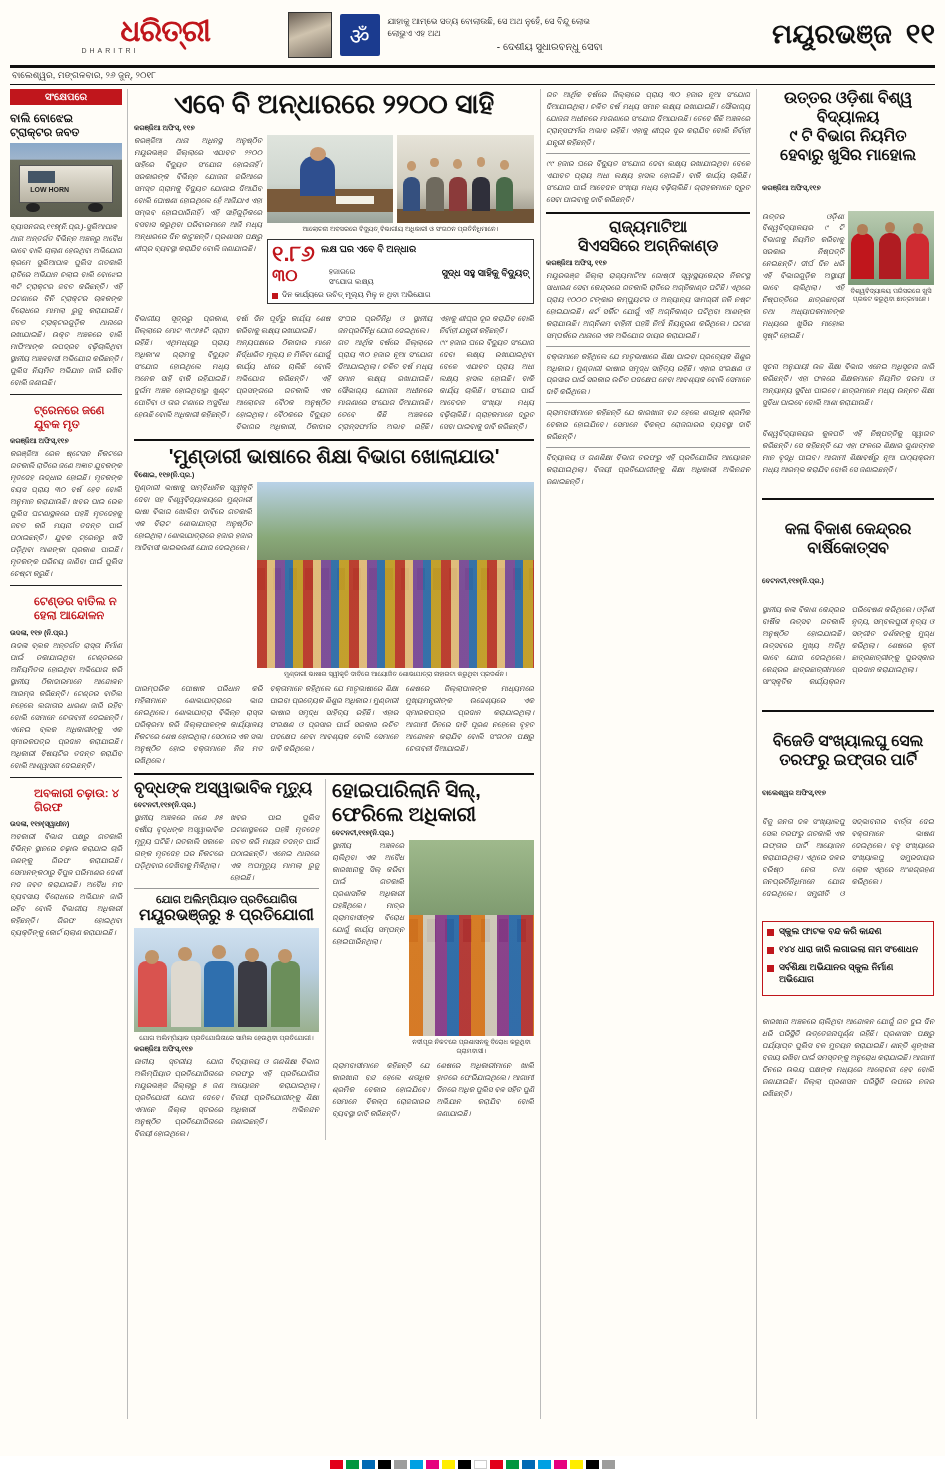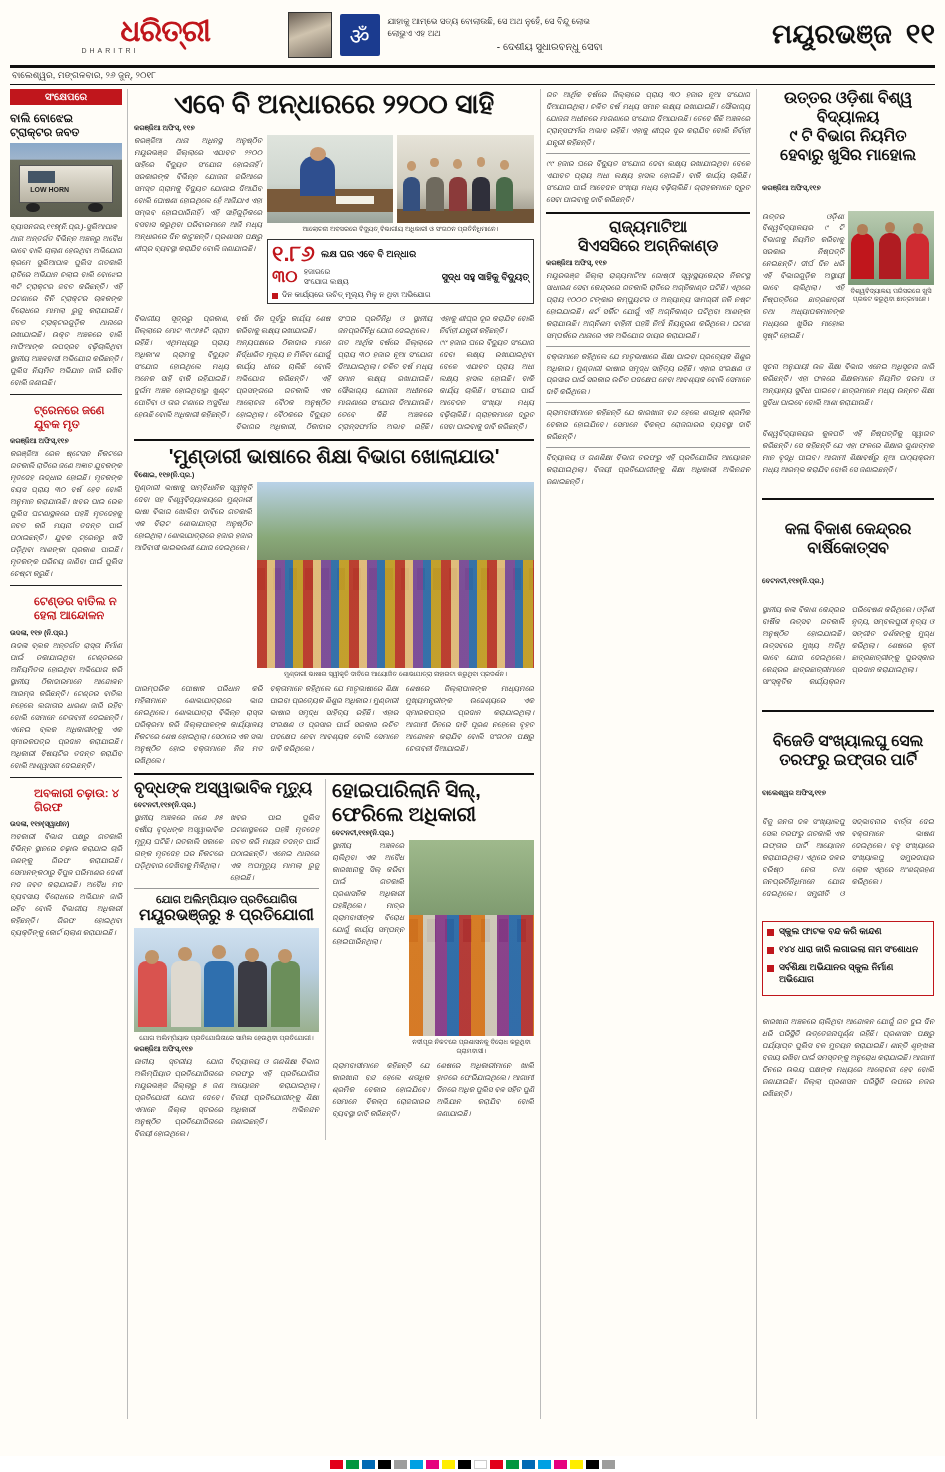--- a/index.html
+++ b/index.html
@@ -158,24 +158,24 @@
   .ph-crowd2 .heads { position:absolute; bottom:48%; width:100%; height:12%;
      background: repeating-linear-gradient(90deg,#2e2018 0 9px,transparent 9px 18px);}
 
   .ph-students { background: linear-gradient(to bottom,#cfe0ef 0%,#b9cfe2 40%,#9ab08e 100%); }
   .ph-students .s { position:absolute; bottom:4%; width:16%; height:64%; border-radius:8px 8px 0 0;}
   .ph-students .hd { position:absolute; width:7.5%; height:13%; border-radius:50%; background:#c09468;}
 
   .box-kv {
     border: 1px solid #333; margin: 5px 0; padding: 3px 4px; background:#fff;
   }
-  .kv-row { display:flex; align-items:center; gap:6px; }
+  .kv-row { display:flex; align-items:flex-start; gap:6px; }
   .kv-big { font-size: 22px; font-weight:bold; color:#111; line-height:1;}
   .kv-txt { font-size: 9.5px; font-weight:bold; color:#111;}
-  .kv-small { font-size: 7.5px; color:#222; }
+  .kv-small { font-size: 7.5px; color:#222;margin-left:25px; }
   .bullet-line { display:flex; gap:4px; font-size:7.6px; align-items:flex-start; margin-top:3px;}
   .bullet-dot { width:6px;height:6px;background:#c0161c;margin-top:3px;flex:none;}
 
   .redlist-box { border:1px solid #c0161c; padding:4px; margin-top:6px;}
   .redlist-item { display:flex; gap:5px; font-size:9px; font-weight:bold; line-height:1.3; margin-bottom:6px;}
   .redlist-sq { width:7px;height:7px;background:#c0161c;flex:none;margin-top:3px;}
 
   .two-col { column-count:2; column-gap:7px; }
   .three-col { column-count:3; column-gap:7px; }
   .four-col { column-count:4; column-gap:7px; }

